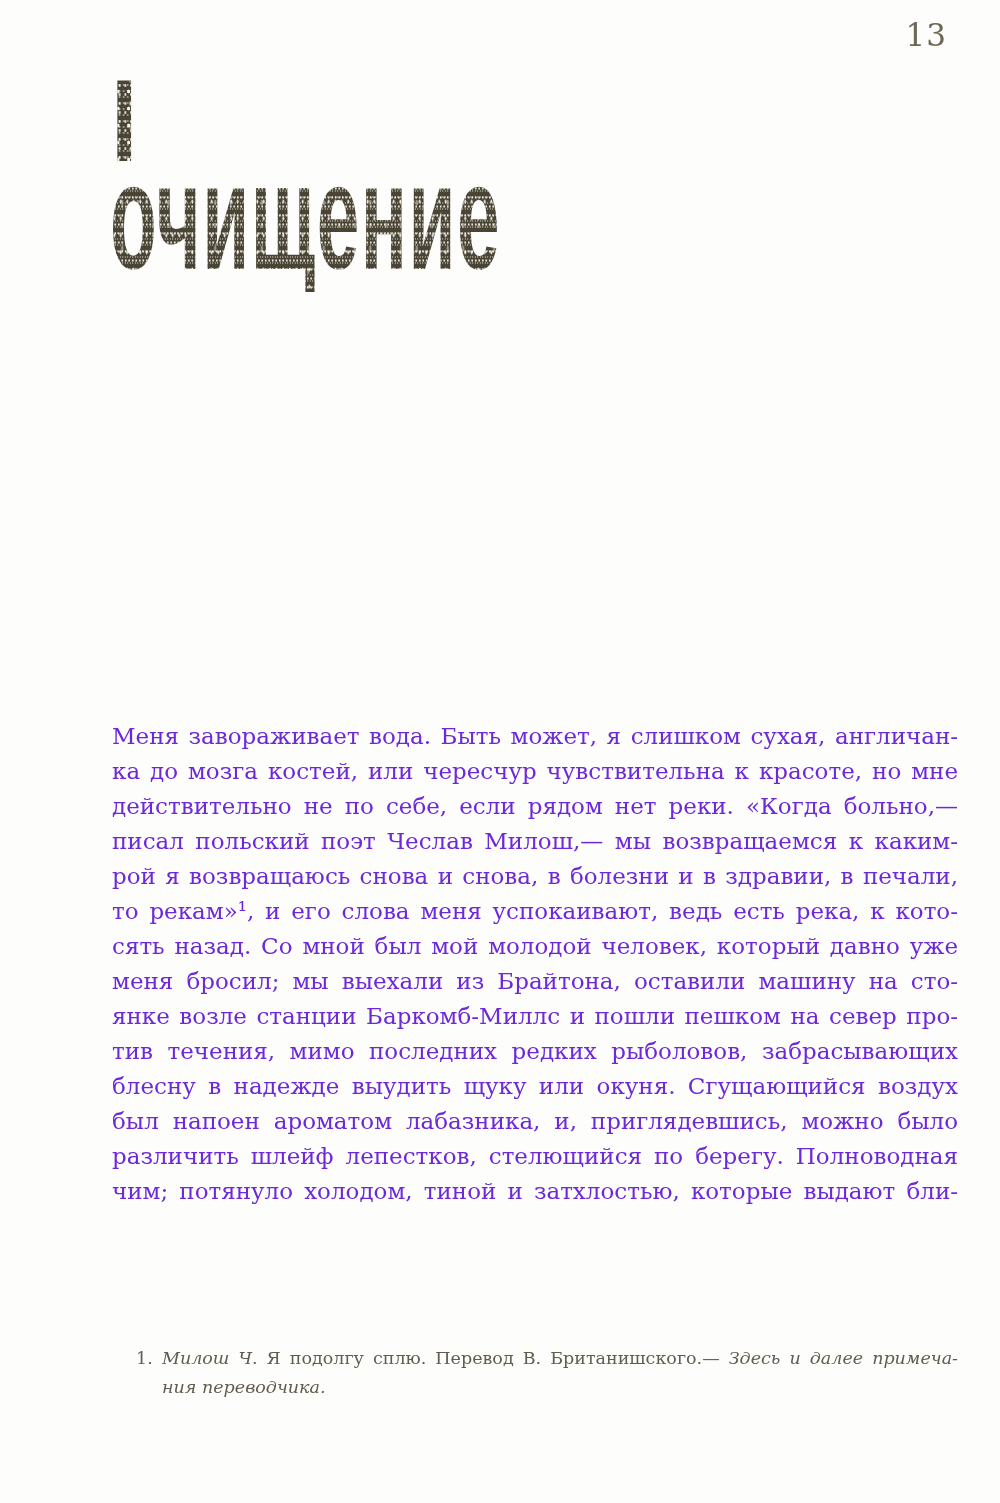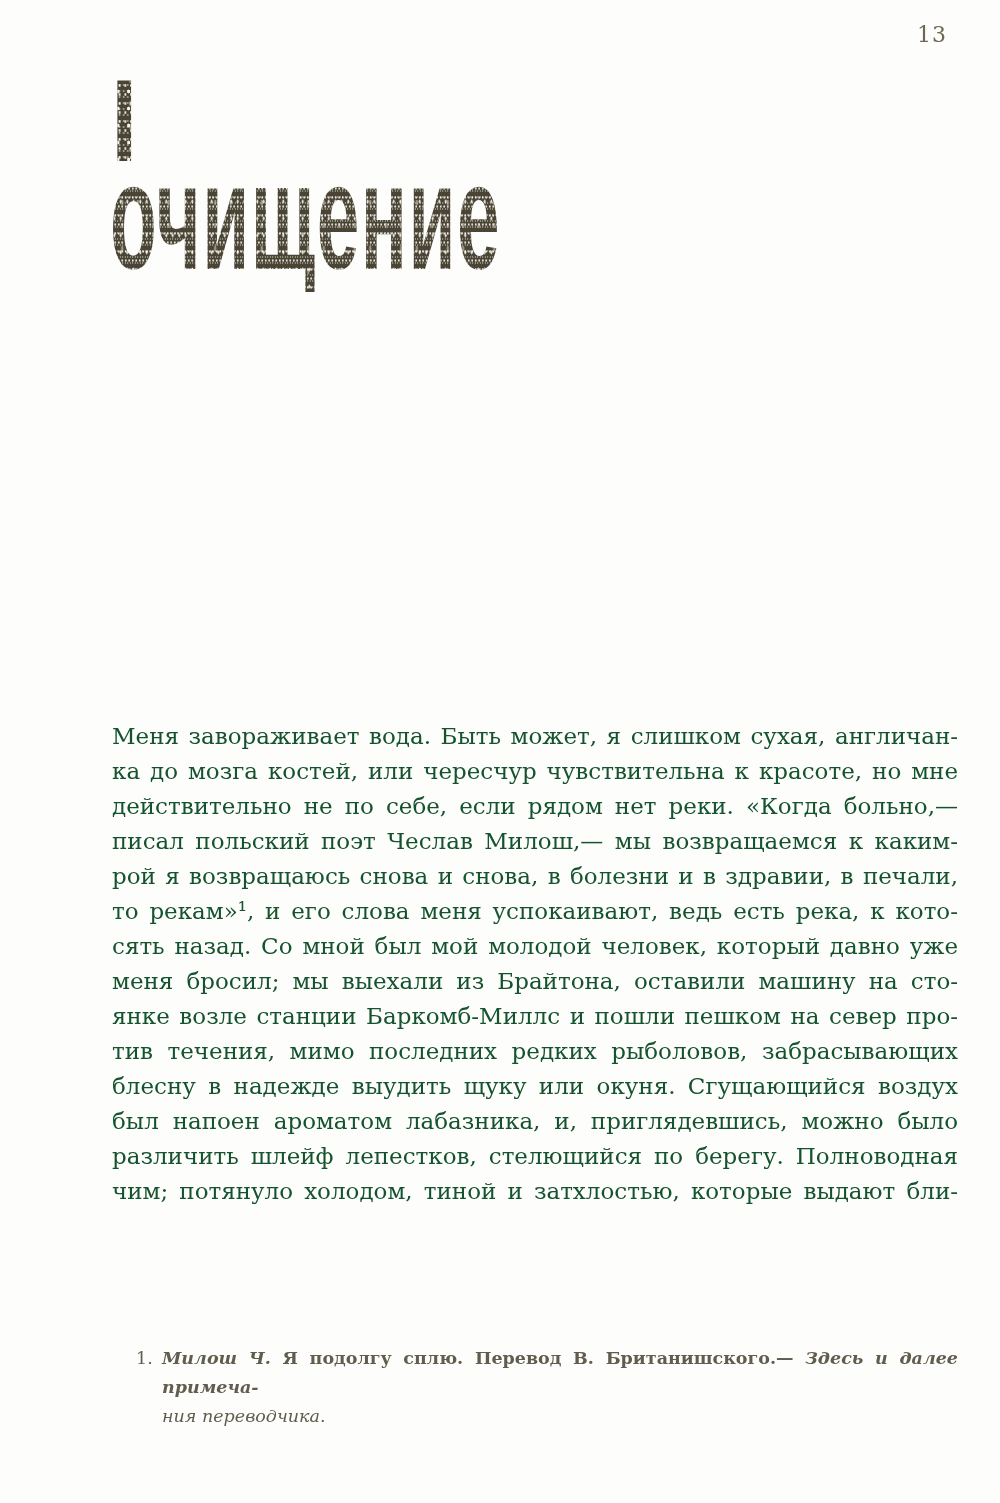--- a/index.html
+++ b/index.html
@@ -14,21 +14,21 @@
     background: #fdfdfb;
     overflow: hidden;
     font-family: "DejaVu Serif", serif;
   }
 
   
   .page-number {
     position: absolute;
     top: 18px;
     right: 53px;
-    font-size: 22px;
+    font-size: 31px;
     line-height: 34px;
     color: #6e6756;
     letter-spacing: 1px;
   }
 
   
   .chapter-numeral {
     position: absolute;
     left: 111px;
     top: 63px;
@@ -69,21 +69,21 @@
     }
   }
 
   
   .body-text {
     position: absolute;
     left: 112px;
     top: 719px;
     width: 846px;
     font-size: 23px;
-    color: #14532d;
+    color: #6d28d9;
   }
   .line {
     height: 35px;
     line-height: 35px;
     text-align: justify;
     text-align-last: justify;
     overflow: hidden;
     white-space: nowrap-none; 
   }
   .line.flush { text-align-last: left; }
@@ -102,21 +102,21 @@
   .fn-marker {
     flex: none;
     width: 26px;
     line-height: 29px;
   }
   .fn-content { flex: 1; }
   .fn-line {
     line-height: 29px;
     text-align: justify;
   }
-  .fn-line.just { text-align-last: justify; font-weight: bold; }
+  .fn-line.just { text-align-last: justify; }
   .italic { font-style: italic; }
 </style>
 </head>
 <body>
 
 <div class="page">
 
   <div class="page-number">13</div>
 
   <header>

